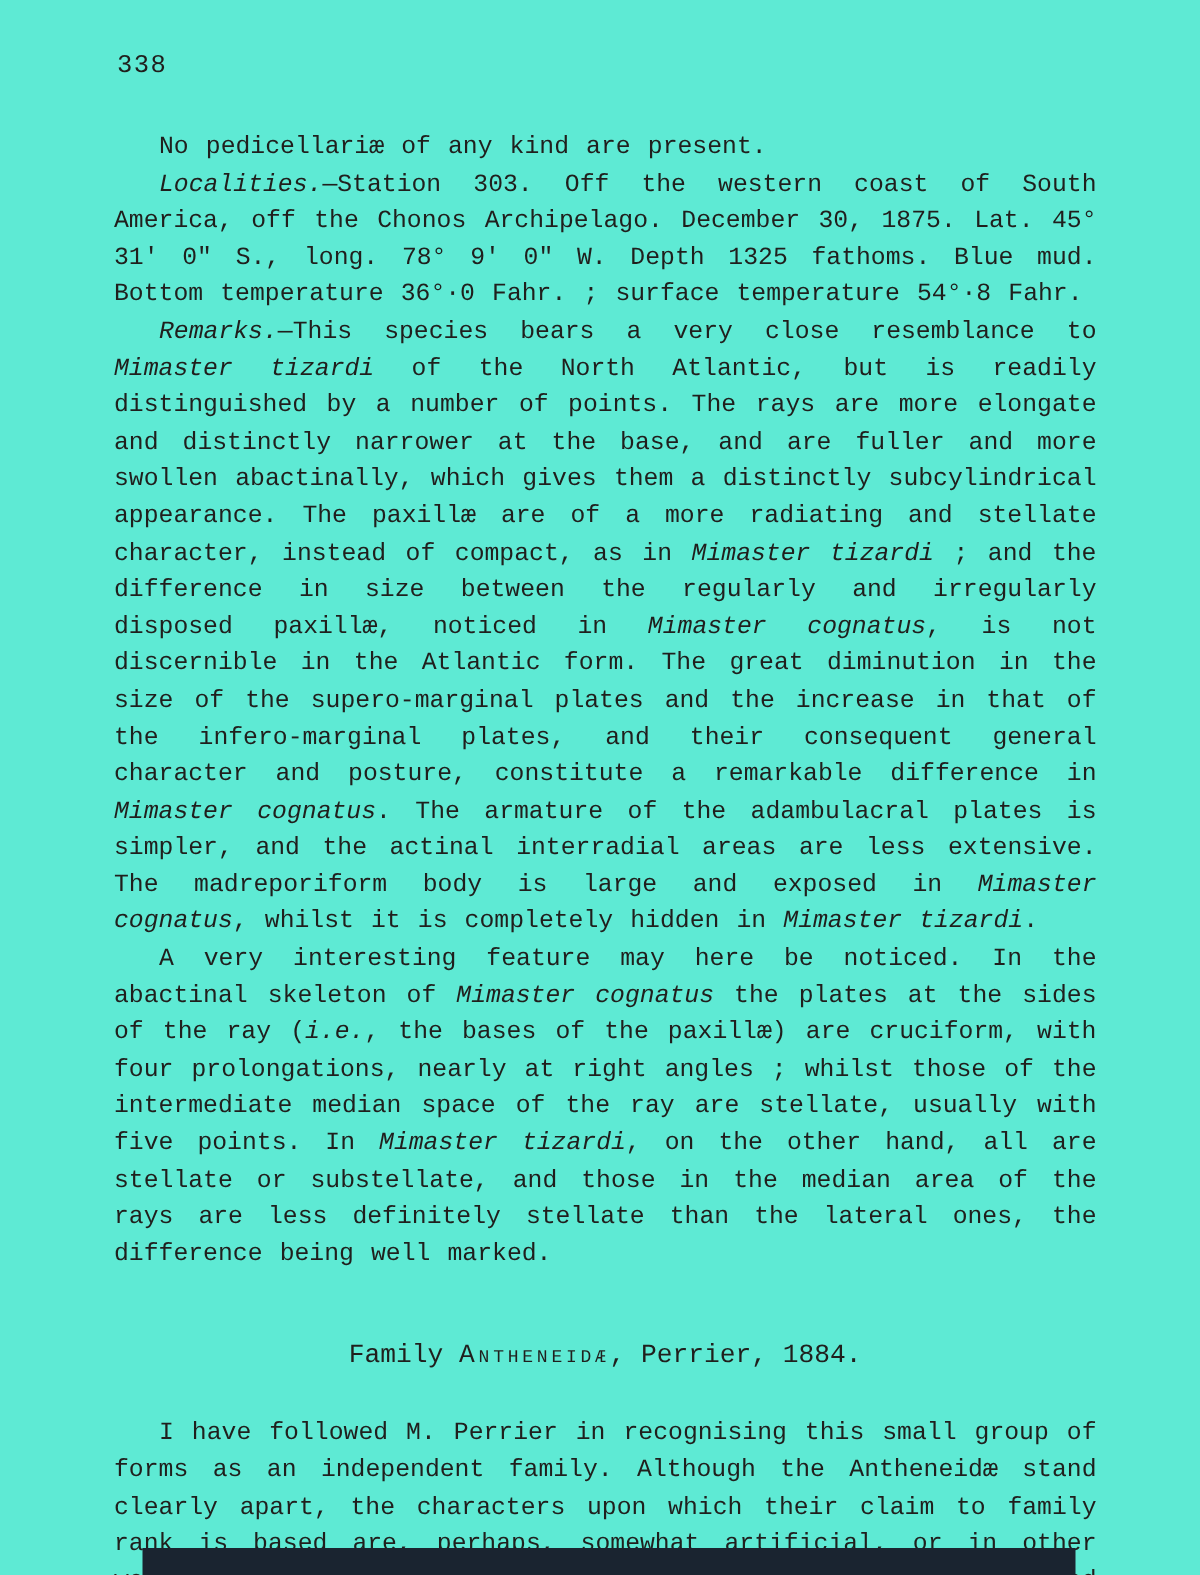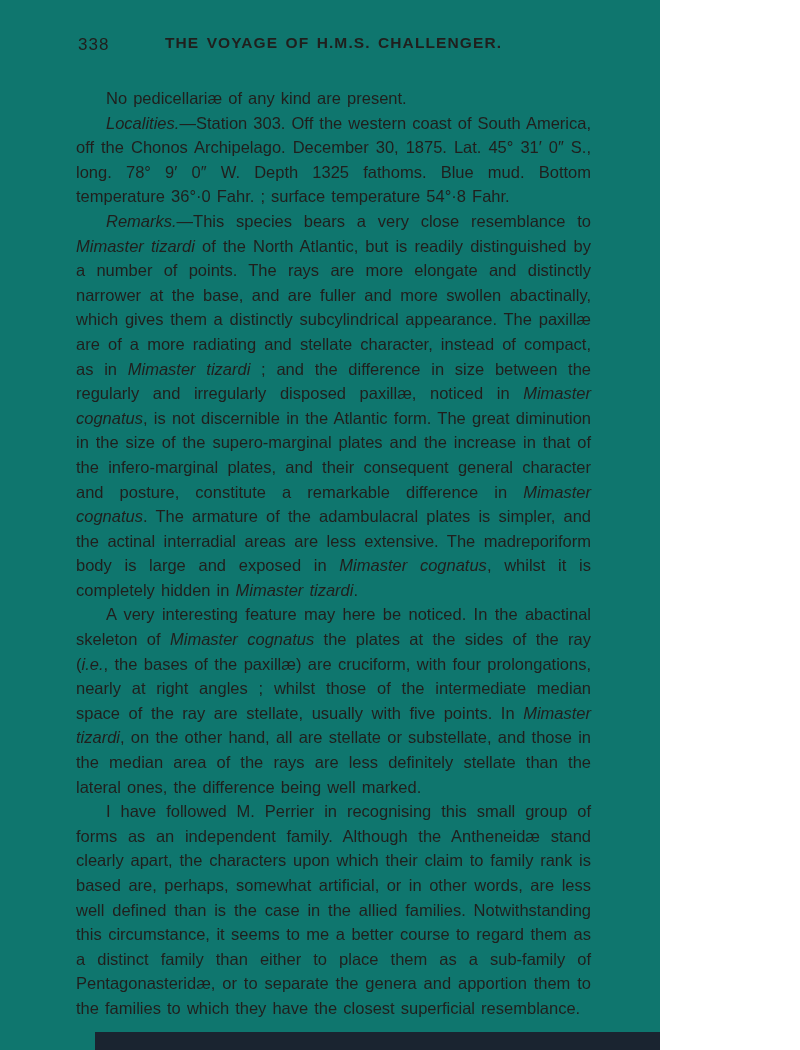--- a/index.html
+++ b/index.html
@@ -2,25 +2,25 @@
 <html><head>
 <meta charset="utf-8">
 <style>
   html, body {
     margin: 0;
     padding: 0;
     background: #ffffff;
   }
   .page {
     position: relative;
-    width: 660px;
+    width: 800px;
     height: 1050px;
-    background: #0f766e;
+    background: #5eead4;
     overflow: hidden;
-    font-family: Liberation Sans, sans-serif;
+    font-family: Liberation Mono, monospace;
   }
   .content {
     padding: 34px 69px 0 76px;
   }
   .header {
     position: relative;
     height: 24px;
     margin-bottom: 28px;
   }
   .page-num {
@@ -66,24 +66,24 @@
     height: 18px;
   }
 </style>
 </head>
 <body>
 
 <div class="page" style="color: rgb(32, 31, 29);">
   <div class="content">
     <div class="header">
       <span class="page-num">338</span>
-      <div class="running-title">THE VOYAGE OF H.M.S. CHALLENGER.</div>
     </div>
     <div class="body-text">
         <p class="para"><span>No pedicellariæ of any kind are present.</span></p>
         <p class="para"><span class="italic">Localities.</span><span>—Station 303. Off the western coast of South America, off the Chonos Archipelago. December 30, 1875. Lat. 45° 31′ 0″ S., long. 78° 9′ 0″ W. Depth 1325 fathoms. Blue mud. Bottom temperature 36°·0 Fahr. ; surface temperature 54°·8 Fahr.</span></p>
         <p class="para"><span class="italic">Remarks.</span><span>—This species bears a very close resemblance to </span><span class="italic">Mimaster tizardi</span><span> of the North Atlantic, but is readily distinguished by a number of points. The rays are more elongate and distinctly narrower at the base, and are fuller and more swollen abactinally, which gives them a distinctly subcylindrical appearance. The paxillæ are of a more radiating and stellate character, instead of compact, as in </span><span class="italic">Mimaster tizardi</span><span> ; and the difference in size between the regularly and irregularly disposed paxillæ, noticed in </span><span class="italic">Mimaster cognatus</span><span>, is not discernible in the Atlantic form. The great diminution in the size of the supero-marginal plates and the increase in that of the infero-marginal plates, and their consequent general character and posture, constitute a remarkable difference in </span><span class="italic">Mimaster cognatus</span><span>. The armature of the adambulacral plates is simpler, and the actinal interradial areas are less extensive. The madreporiform body is large and exposed in </span><span class="italic">Mimaster cognatus</span><span>, whilst it is completely hidden in </span><span class="italic">Mimaster tizardi</span><span>.</span></p>
         <p class="para"><span>A very interesting feature may here be noticed. In the abactinal skeleton of </span><span class="italic">Mimaster cognatus</span><span> the plates at the sides of the ray (</span><span class="italic">i.e.</span><span>, the bases of the paxillæ) are cruciform, with four prolongations, nearly at right angles ; whilst those of the intermediate median space of the ray are stellate, usually with five points. In </span><span class="italic">Mimaster</span><span> </span><span class="italic">tizardi</span><span>, on the other hand, all are stellate or substellate, and those in the median area of the rays are less definitely stellate than the lateral ones, the difference being well marked.</span></p>
+        <h2 class="section-heading"><span>Family </span><span class="smallcaps">Antheneidæ</span><span>, Perrier, 1884.</span></h2>
         <p class="para"><span>I have followed M. Perrier in recognising this small group of forms as an independent family. Although the Antheneidæ stand clearly apart, the characters upon which their claim to family rank is based are, perhaps, somewhat artificial, or in other words, are less well defined than is the case in the allied families. Notwithstanding this circumstance, it seems to me a better course to regard them as a distinct family than either to place them as a sub-family of Pentagonasteridæ, or to separate the genera and apportion them to the families to which they have the closest superficial resemblance.</span></p>
       </div>
   </div>
   <div class="scan-bar" style="background: rgb(26, 36, 48);"></div>
 </div>
 
 </body></html>

